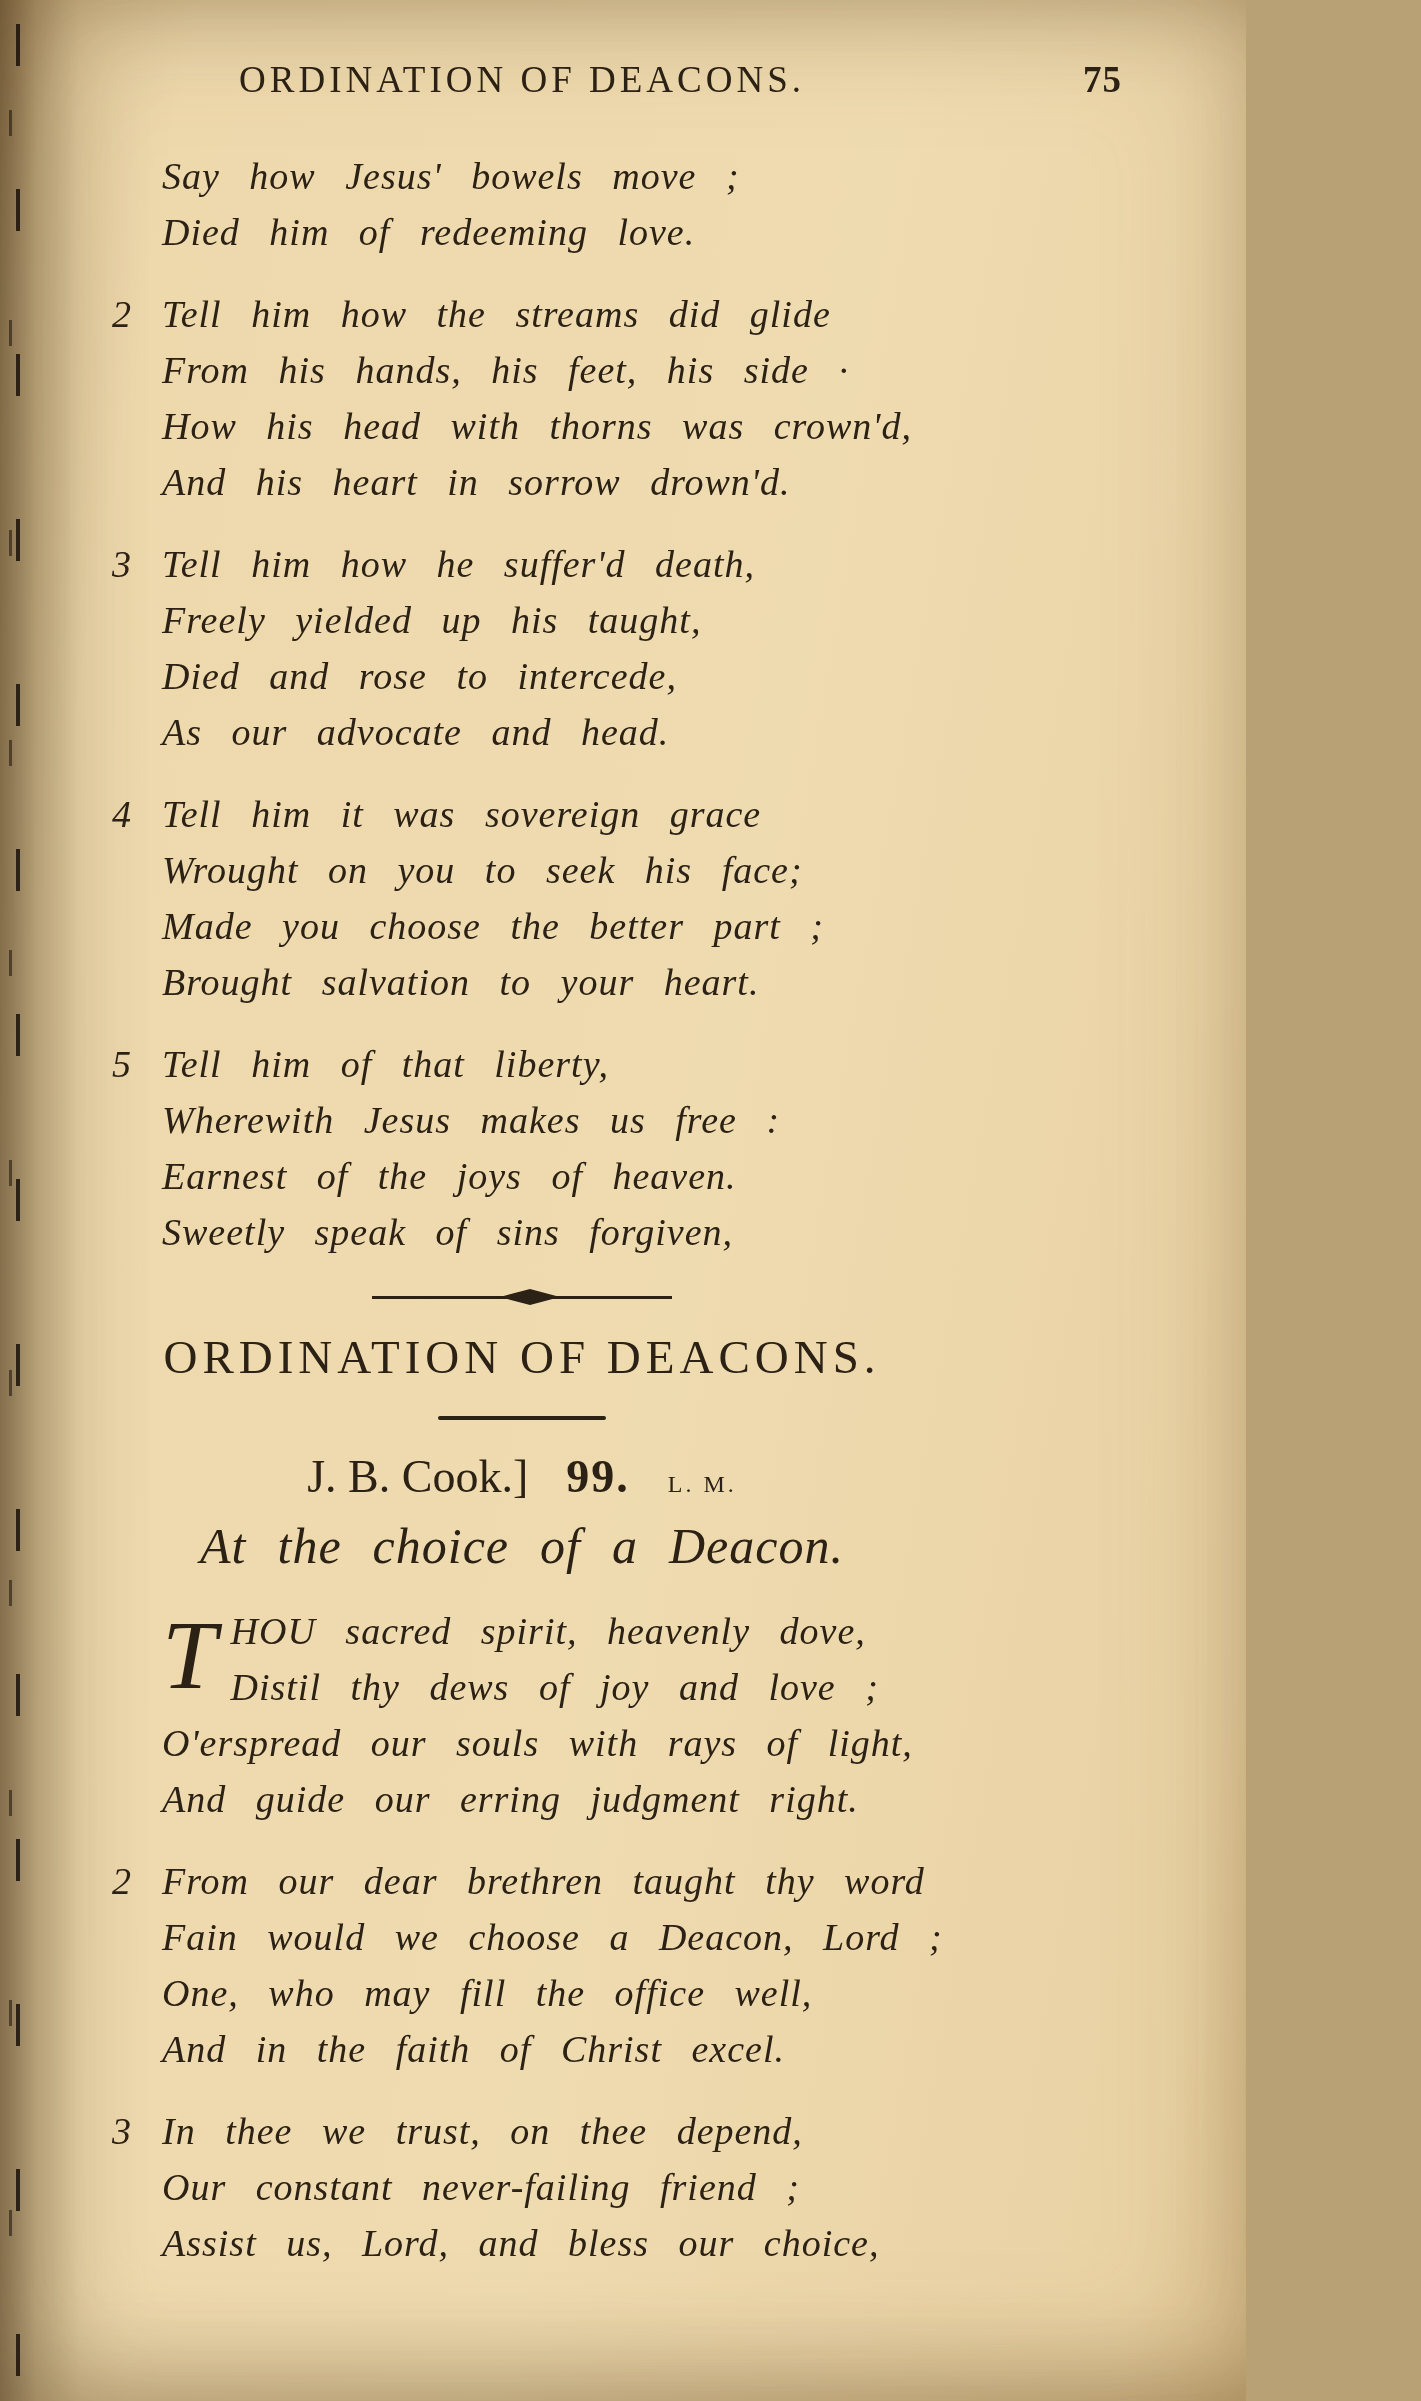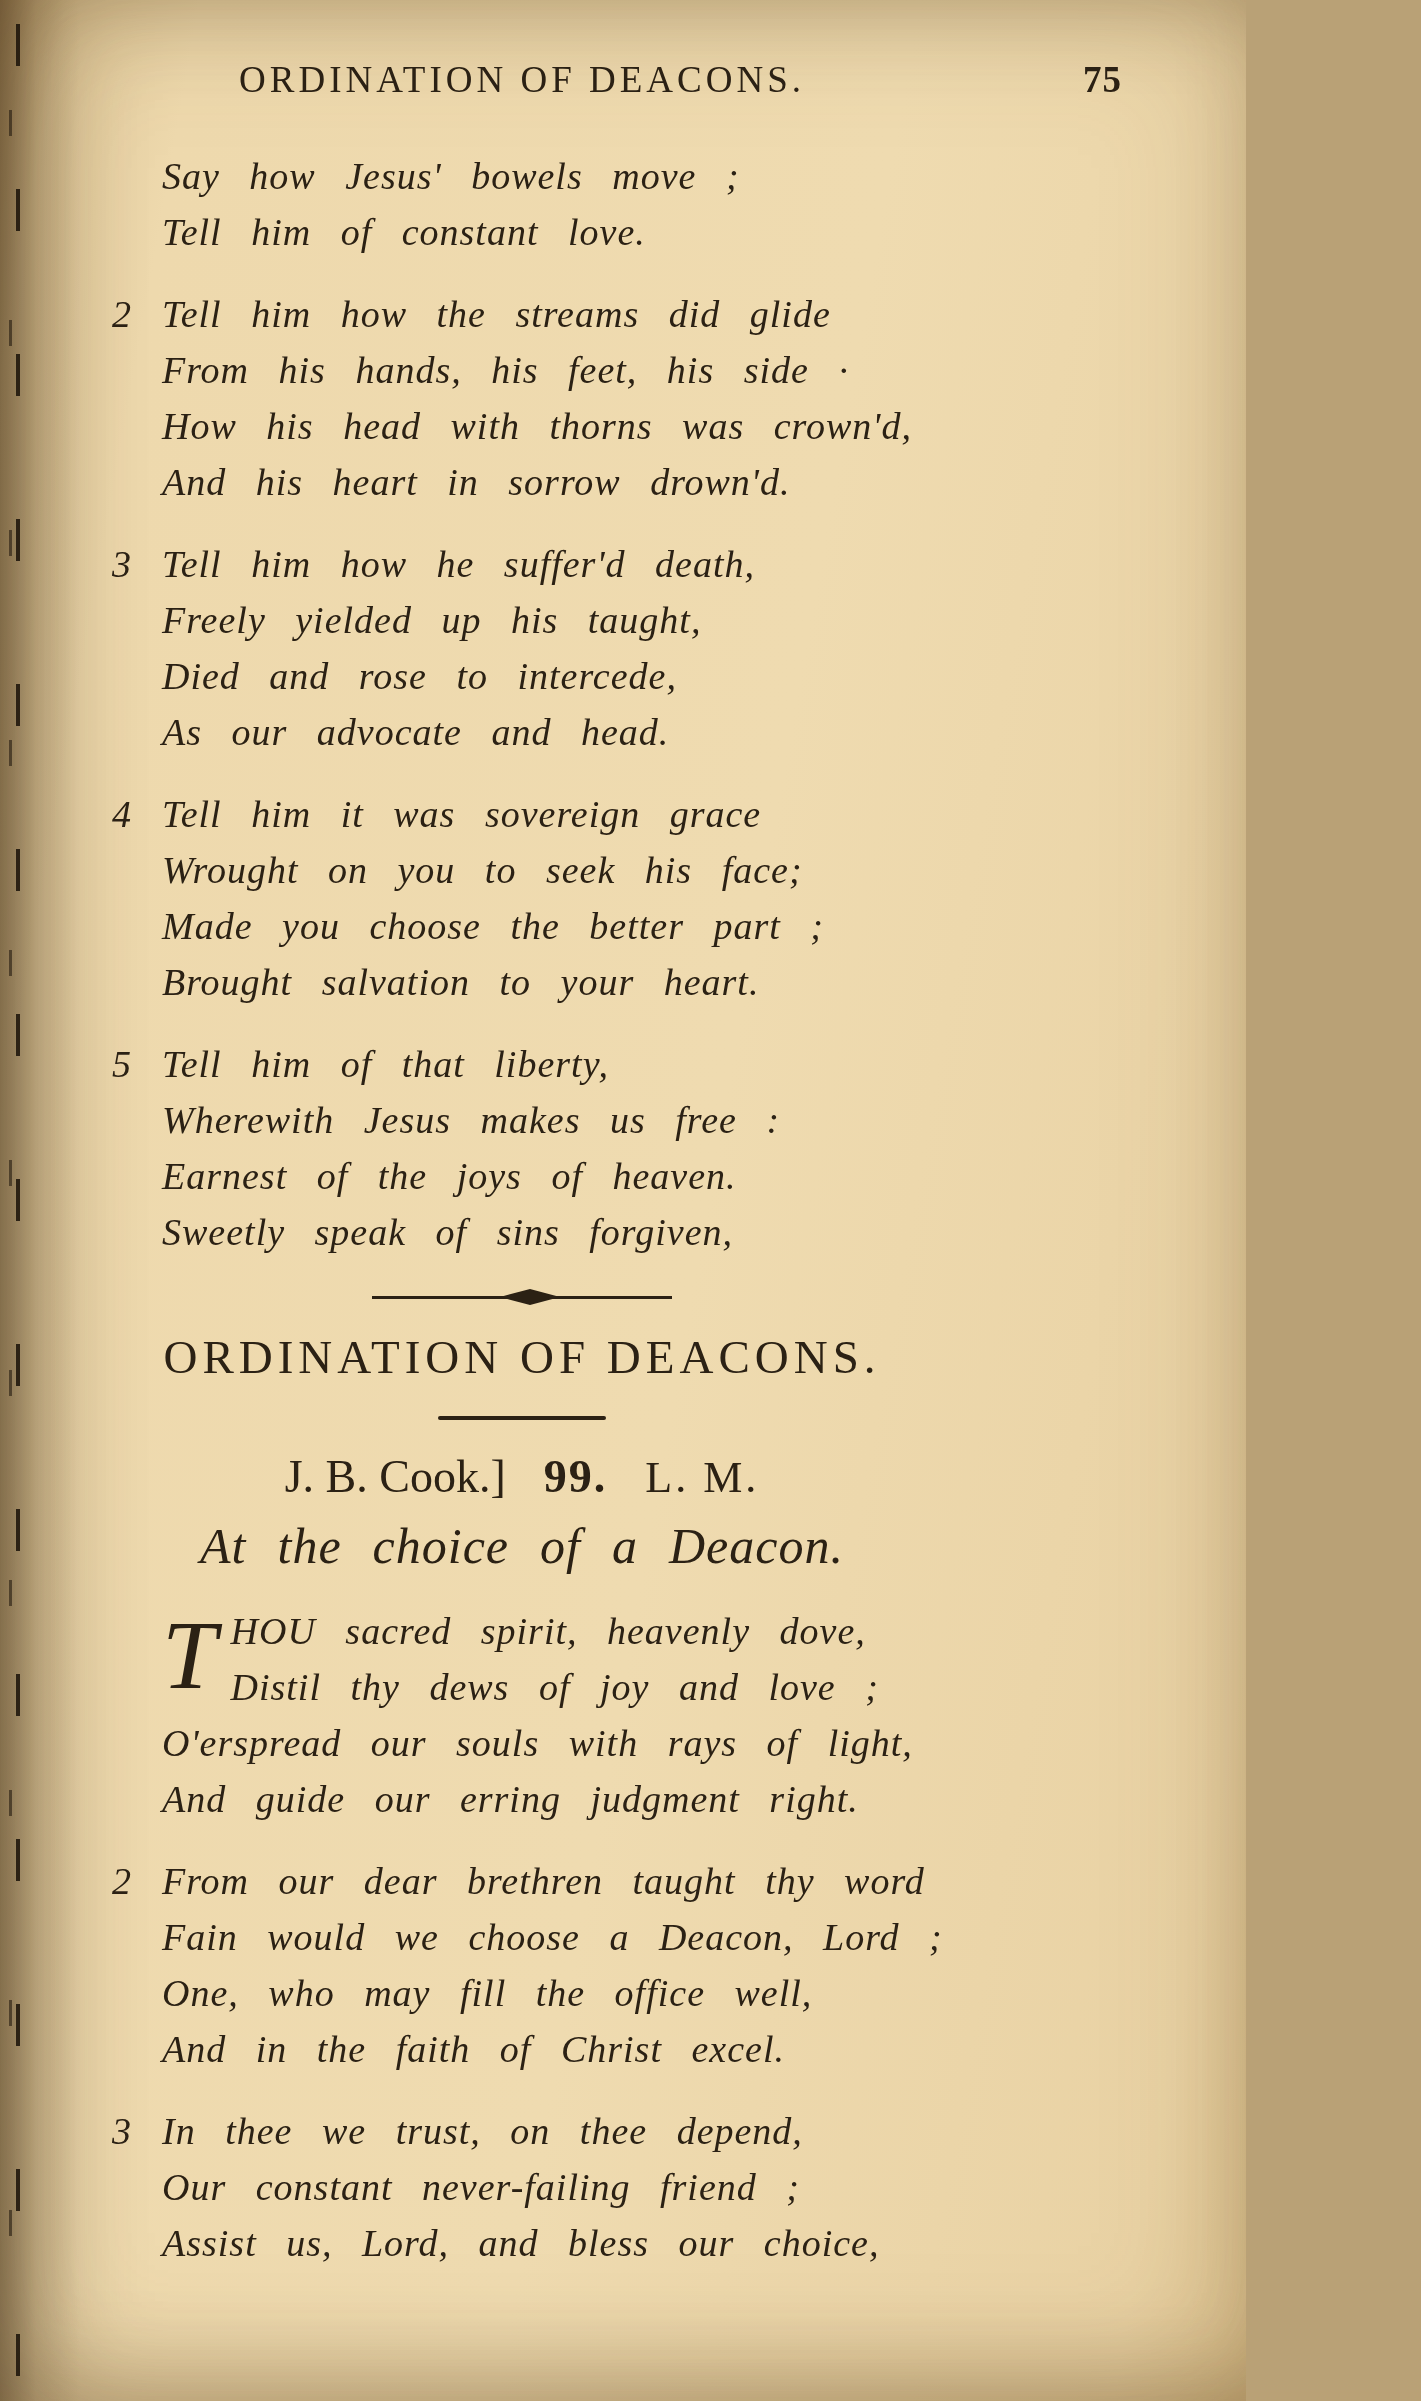--- a/index.html
+++ b/index.html
@@ -100,21 +100,21 @@
   .short-rule {
     display: inline-block; transform: translateX(-118px);
     width: 168px; height: 4px; background: var(--ink); border-radius: 2px;
   }
 
   
   .hymn-head { text-align: center; margin: 10px 0 14px 0; }
   .hymn-head .inner { display: inline-block; transform: translateX(-118px); white-space: nowrap; }
   .hymn-attribution { font-size: 46px; }
   .hymn-number { font-size: 46px; font-weight: bold; margin: 0 34px; letter-spacing: 2px; }
-  .hymn-meter { font-size: 44px; letter-spacing: 3px; }
+  .hymn-meter { font-size: 24px; letter-spacing: 3px; }
 
   .hymn-subtitle { text-align: center; margin: 0 0 28px 0; }
   .hymn-subtitle span {
     display: inline-block; transform: translateX(-118px);
     font-style: italic; font-size: 50px; letter-spacing: 1px; word-spacing: 0.35em;
     white-space: nowrap;
   }
 </style>
 </head>
 <body>
@@ -129,21 +129,21 @@
   <div class="content">
 
     <div class="running-header">
       <span class="rh-title">ORDINATION OF DEACONS.</span>
       <span class="rh-page">75</span>
     </div>
 
     <div class="stanzas">
         <div class="stanza">
           <div class="line">Say how Jesus' bowels move ;</div>
-          <div class="line">Tell him of constant love.</div>
+          <div class="line">Died him of redeeming love.</div>
         </div>
         <div class="stanza">
           <span class="num">2</span>
           <div class="line">Tell him how the streams did glide</div>
           <div class="line">From his hands, his feet, his side ·</div>
           <div class="line">How his head with thorns was crown'd,</div>
           <div class="line">And his heart in sorrow drown'd.</div>
         </div>
         <div class="stanza">
           <span class="num">3</span>

